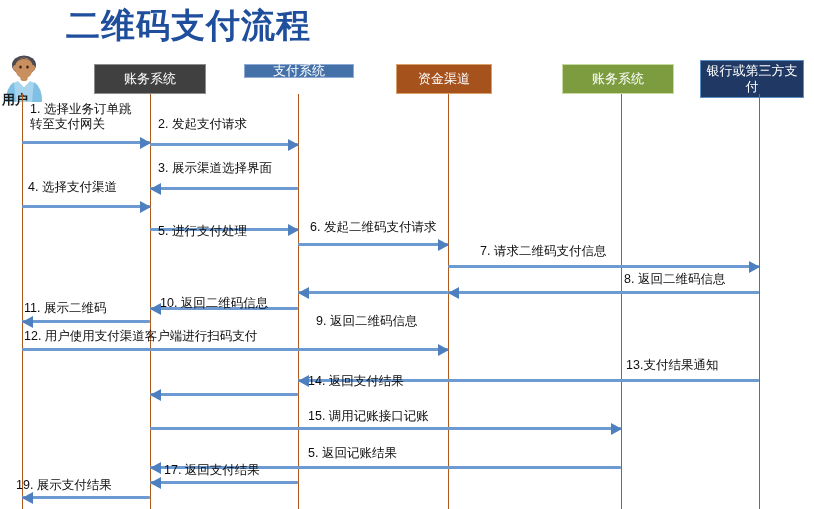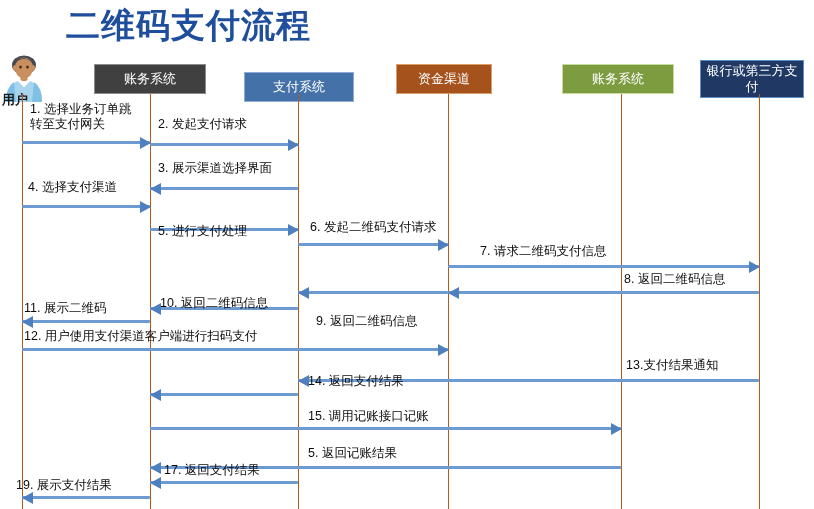--- a/index.html
+++ b/index.html
@@ -107,21 +107,21 @@
     </svg>
   </div>
   <div class="actor-label">用户</div>
 
   <div id="dynamic-layer">
       <div class="lifeline" style="left: 22px; top: 94px; height: 415px; background: rgb(176, 90, 30);"></div>
       <div class="pbox" style="left: 94px; top: 64px; width: 112px; height: 30px; background: rgb(64, 64, 64); border: 1px solid rgb(140, 140, 140);">
         <span>账务系统</span>
       </div>
       <div class="lifeline" style="left: 150px; top: 94px; height: 415px; background: rgb(176, 90, 30);"></div>
-      <div class="pbox" style="left: 244px; top: 72px; width: 110px; height: 30px; background: rgb(68, 114, 168); border: 1px solid rgb(143, 170, 212);">
+      <div class="pbox" style="left: 244px; top: 64px; width: 110px; height: 14px; background: rgb(68, 114, 168); border: 1px solid rgb(143, 170, 212);">
         <span>支付系统</span>
       </div>
       <div class="lifeline" style="left: 298px; top: 94px; height: 415px; background: rgb(176, 90, 30);"></div>
       <div class="pbox" style="left: 396px; top: 64px; width: 96px; height: 30px; background: rgb(166, 82, 28); border: 1px solid rgb(217, 160, 106);">
         <span>资金渠道</span>
       </div>
       <div class="lifeline" style="left: 448px; top: 94px; height: 415px; background: rgb(176, 90, 30);"></div>
       <div class="pbox" style="left: 562px; top: 64px; width: 112px; height: 30px; background: rgb(125, 156, 64); border: 1px solid rgb(198, 217, 160);">
         <span>账务系统</span>
       </div>

